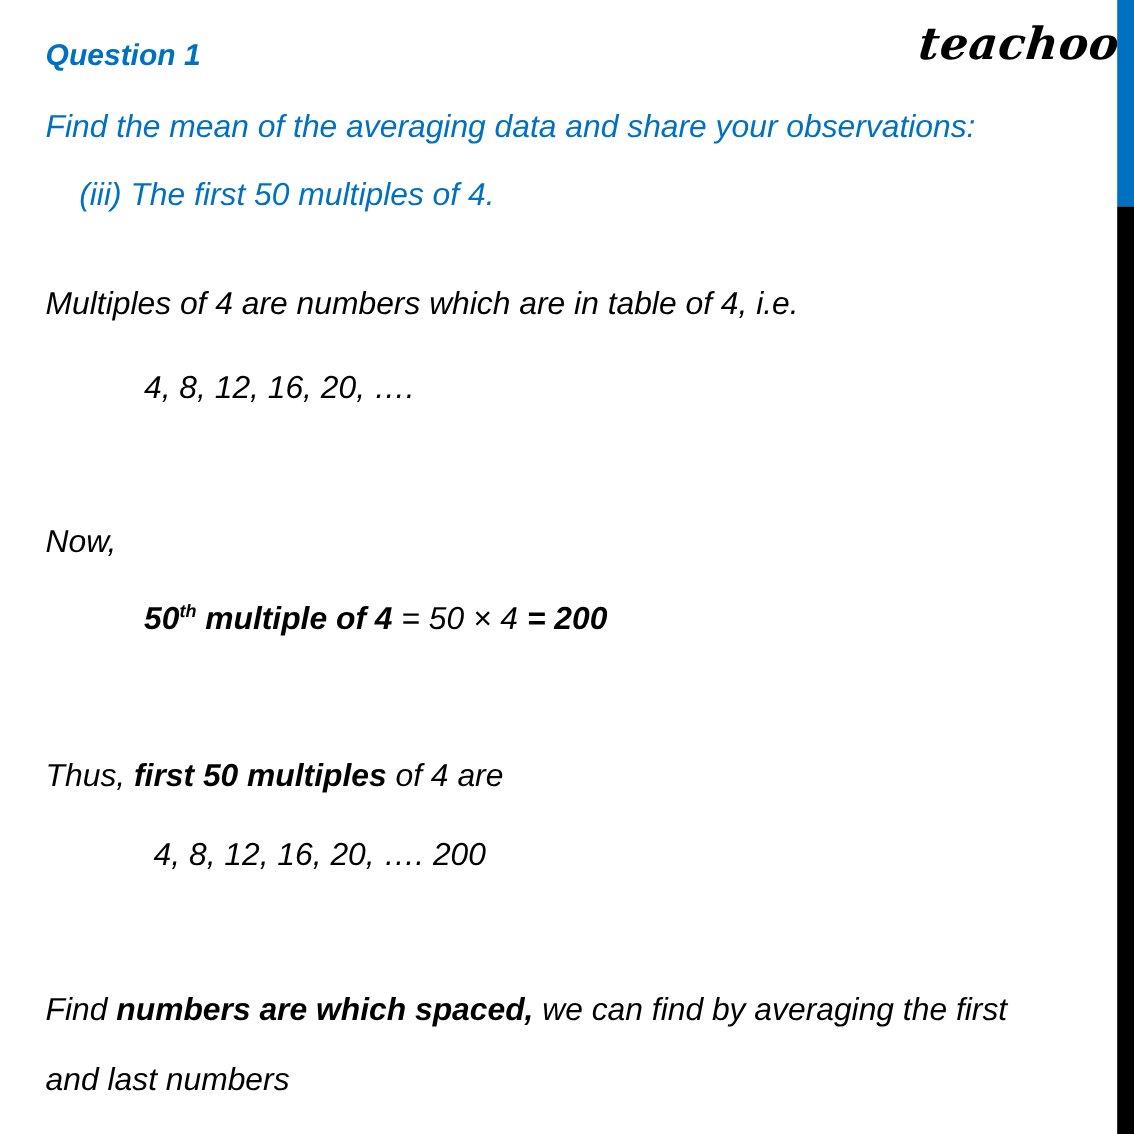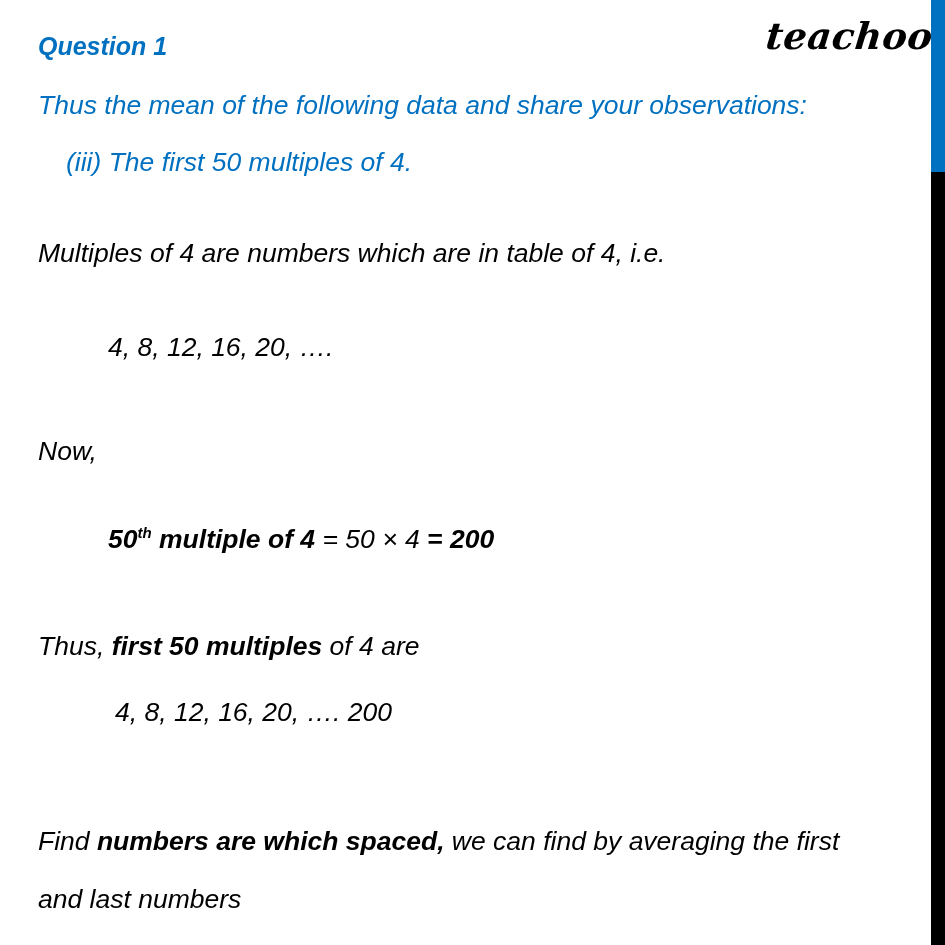--- a/index.html
+++ b/index.html
@@ -51,40 +51,40 @@
       line-height: 32px;
       font-style: italic;
     }
     .blue {
       color: #0070c0;
     }
     .q-title {
       font-weight: bold;
       font-size: 25px;
     }
-    .indent1 { left: 108px; margin-top: 24px; }
-    .indent2 { left: 115px; }
+    .indent1 { left: 120px; }
+    .indent2 { left: 128px; }
     b { font-weight: bold; }
     sup {
       font-size: 15px;
       line-height: 0;
       vertical-align: 10px;
     }
   </style>
 </head>
 <body>
 
 <div class="side-bar-blue"></div>
 <div class="side-bar-black"></div>
 
 <div class="logo">teachoo</div>
 
 <div class="line blue q-title" style="top:30px;">Question 1</div>
 
-<div class="line blue" style="top:89px;">Thus the mean of the following data and share your observations:</div>
+<div class="line blue" style="top:89px;">Find the mean of the averaging data and share your observations:</div>
 
 <div class="line blue" style="top:146px;margin-left:28px;">(iii) The first 50 multiples of 4.</div>
 
 <div class="line" style="top:237px;">Multiples of 4 are numbers which are in table of 4, i.e.</div>
 
 <div class="line indent1" style="top:307px;">4, 8, 12, 16, 20, ….</div>
 
 <div class="line" style="top:435px;">Now,</div>
 
 <div class="line indent1" style="top:499px;">

